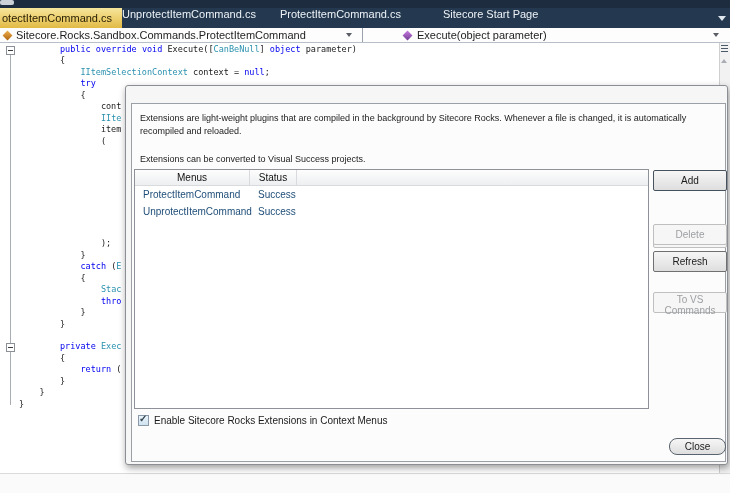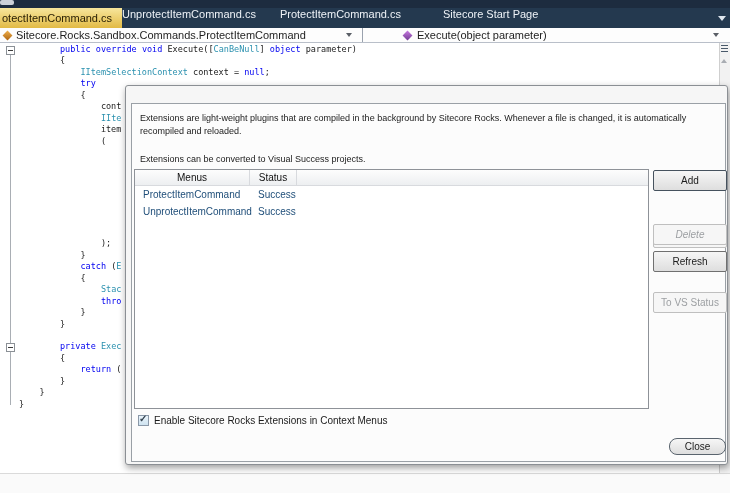--- a/index.html
+++ b/index.html
@@ -5,21 +5,21 @@
   html,body{margin:0;padding:0}
   body{
     width:730px;height:493px;position:relative;overflow:hidden;
     background:#fff;font-family:"Liberation Sans",sans-serif;
     -webkit-font-smoothing:antialiased;
   }
   
   #top-strip{position:absolute;left:0;top:0;width:730px;height:8px;background:#1d2c3f;}
   .blob{position:absolute;background:#ccd1d8;border-radius:2px;}
   .b1{left:55px;top:0;width:86px;height:6px;margin-top:30px;}
-  .b2{left:0;top:0;width:14px;height:5px;font-style:italic;}
+  .b2{left:0;top:0;width:14px;height:5px;}
 
   #tab-strip{position:absolute;left:0;top:8px;width:730px;height:20px;background:#24394f;}
   .tab-active{
     position:absolute;left:0;top:0;width:122px;height:20px;box-sizing:border-box;
     background:linear-gradient(#f7e69c,#e2ba45);color:#2b2105;
     display:flex;align-items:center;padding:0 4px 0 2px;font-size:11px;white-space:nowrap;overflow:hidden;
   }
   #tabs-inactive{position:absolute;left:110px;top:0;height:20px;display:flex;align-items:flex-start;}
   .tab-inactive{padding:0 12px;font-size:11px;color:#eef2f7;white-space:nowrap;}
   .tab-inactive:last-child{margin-left:18px;}
@@ -189,21 +189,21 @@
               <span class="cell-status">Success</span>
             </div>
           </div>
       </div>
 
       <div id="dlg-buttons">
           <button class="dlg-btn b0">Add</button>
           <button class="dlg-btn b1 disabled" disabled="">Edit</button>
           <button class="dlg-btn b2 disabled" disabled="">Delete</button>
           <button class="dlg-btn b3">Refresh</button>
-          <button class="dlg-btn b4 disabled" disabled="">To VS Status</button>
+          <button class="dlg-btn b4 disabled" disabled="">To VS Commands</button>
         </div>
 
       <div class="chk-row">
         <span class="chk-box checked" id="chk-box">
           <span class="chk-mark">✓</span>
         </span>
         <span class="chk-label">Enable Sitecore Rocks Extensions in Context Menus</span>
       </div>
 
       <button class="close-btn">Close</button>

